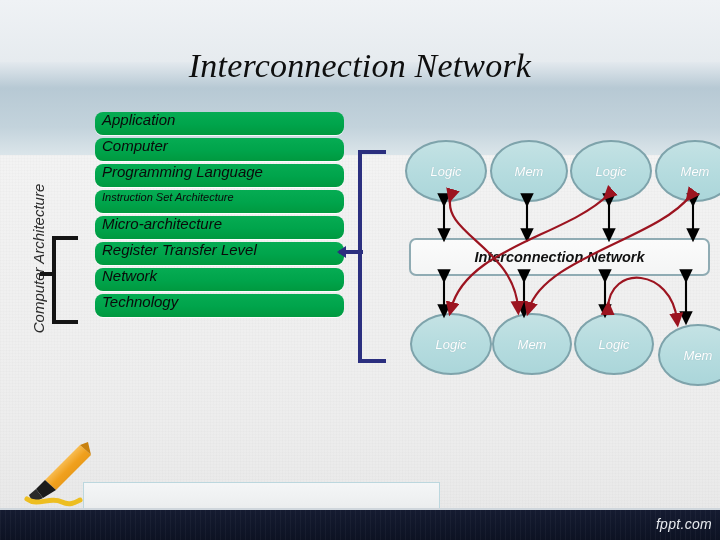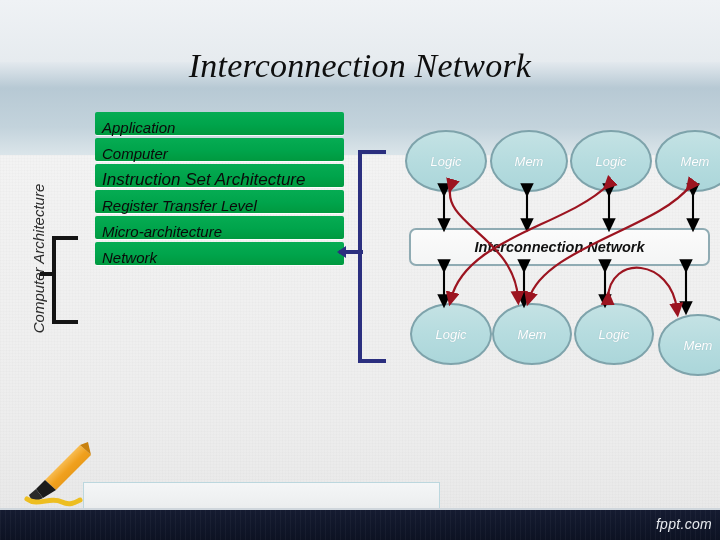--- a/index.html
+++ b/index.html
@@ -70,46 +70,46 @@
     border-bottom:4px solid #141414;
   }
   .vbrace-stem{
     position:absolute;left:40px;top:272px;width:14px;height:4px;background:#141414;
   }
   
   .stack{position:absolute;left:95px;top:112px;width:249px;}
   .bar{
     position:relative;height:23px;margin-bottom:3px;
     background:linear-gradient(180deg,#06ac53 0%,#00a44b 55%,#00993f 100%);
-    border-radius:2px;
+    border-radius:8px;
     box-shadow:0 1px 0 rgba(255,255,255,.85);
-    display:flex;align-items:flex-end;
+    display:flex;align-items:flex-start;
   }
   .bar span{
     padding-left:7px;color:#0a0a0a;font-size:15px;line-height:15px;
     white-space:nowrap;font-family:"Liberation Sans", sans-serif;
   }
-  .bar.small span{font-size:17px;}
+  .bar.small span{font-size:11px;}
   
   .blue-brace{
     position:absolute;left:358px;top:150px;width:24px;height:205px;
     border-left:4px solid #2b2f7f;
     border-top:4px solid #2b2f7f;
     border-bottom:4px solid #2b2f7f;
   }
   .blue-arrow{
     position:absolute;left:339px;top:250px;width:24px;height:4px;background:#2b2f7f;
   }
   .blue-arrow:before{
     content:"";position:absolute;left:-2px;top:-4px;
     border-top:6px solid transparent;border-bottom:6px solid transparent;
     border-right:9px solid #2b2f7f;
   }
   
-  .diagram{position:absolute;left:396px;top:118px;width:324px;height:255px;}
+  .diagram{position:absolute;left:396px;top:128px;width:324px;height:255px;}
   .node{
     position:absolute;border-radius:50%;
     background:linear-gradient(180deg,#c4e2e4 0%,#b6dcdf 50%,#abd6da 100%);
     border:2px solid #7ea3ab;
     display:flex;align-items:center;justify-content:center;
     color:#ffffff;font-size:13px;
     font-family:"Liberation Sans", sans-serif;
     text-shadow:0 0 1px rgba(120,150,160,.5);
   }
   .netbox{
@@ -147,31 +147,37 @@
   <div class="vbrace"></div>
   <div class="vbrace-stem"></div>
 
   <div class="stack">
     <div class="bar">
         <span>Application</span>
       </div>
     <div class="bar">
         <span>Computer</span>
       </div>
+    <div class="bar">
+        <span>Programming Language</span>
+      </div>
     <div class="bar small">
         <span>Instruction Set Architecture</span>
       </div>
     <div class="bar">
+        <span>Micro-architecture</span>
+      </div>
+    <div class="bar">
         <span>Register Transfer Level</span>
       </div>
     <div class="bar">
-        <span>Micro-architecture</span>
-      </div>
-    <div class="bar">
         <span>Network</span>
+      </div>
+    <div class="bar">
+        <span>Technology</span>
       </div>
   </div>
 
   <div class="blue-brace"></div>
   <div class="blue-arrow"></div>
 
   <div class="diagram">
 
     <div class="node" style="left:9px;top:12px;width:78px;height:58px;">
       <span>Logic</span>

